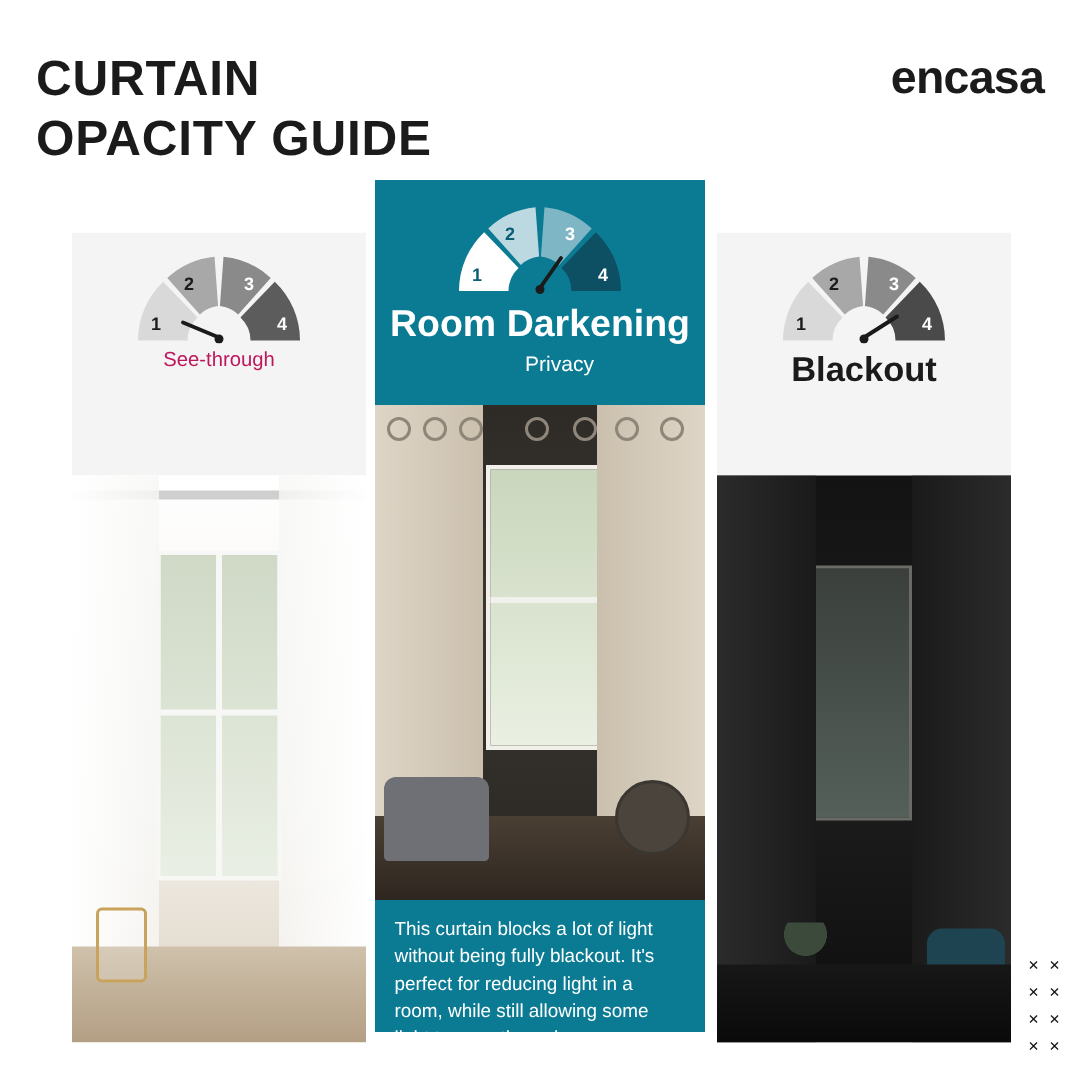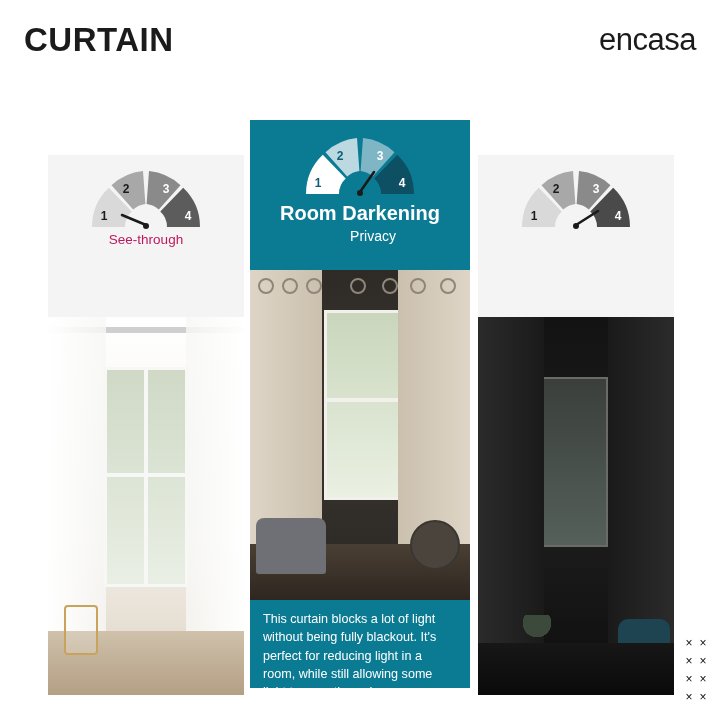--- a/index.html
+++ b/index.html
@@ -11,40 +11,40 @@
     height: 720px;
     background: #ffffff;
     font-family: "Liberation Sans", sans-serif;
     overflow: hidden;
     position: relative;
   }
 
   
   .header {
     position: absolute;
-    top: 0; left: 0; right: 0;
+    top: 12px; left: 0; right: 0;
     height: 118px;
   }
   .title {
     position: absolute;
     left: 24px;
     top: 20px;
     font-size: 33px;
     font-weight: bold;
     letter-spacing: 0.5px;
     line-height: 1.22;
     color: #1b1b1b;
     text-transform: uppercase;
   }
   .brand {
     position: absolute;
     right: 24px;
     top: 22px;
     font-size: 31px;
-    font-weight: normal;
+    font-weight: bold;
     letter-spacing: -0.5px;
     color: #1b1b1b;
   }
 
   
   .panel {
     position: absolute;
     overflow: hidden;
   }
   .panel-sheer   { left: 48px;  top: 155px; width: 196px; height: 540px; }
@@ -67,21 +67,21 @@
     font-size: 23px;
     font-weight: bold;
     color: #1b1b1b;
     margin-top: 4px;
   }
   .label-sub {
     font-size: 13.5px;
     color: #be185d;
     margin-top: 3px;
   }
-  .cap-room .label-main { color: #ffffff; font-size: 20px; }
+  .cap-room .label-main { color: #ffffff; font-size: 25px; }
   .cap-room .label-sub  { color: #ffffff; font-size: 14px; padding-left: 26px; }
 
   .gauge-wrap {
     display: flex;
     justify-content: center;
     align-items: flex-end;
     height: 62px;
   }
   .gauge-wrap svg { display:block; }
 
@@ -197,20 +197,21 @@
     text-align: center;
     line-height: 18px;
   }
 </style>
 </head>
 <body>
 
 <div class="header">
   <div class="title">
     <div>CURTAIN</div>
+    <div>OPACITY GUIDE</div>
   </div>
   <div class="brand">encasa</div>
 </div>
 
 <div class="panel panel-sheer">
   <div class="cap cap-sheer">
     <div class="gauge-wrap">
       <svg width="128" height="62" viewBox="0 0 128 62">
         <g>
           <path d="M10,60 A54,54 0 0 1 26.8,20.8 L49.7,44.6 A21,21 0 0 0 43,60 Z" fill="#d9d9d9"></path>
@@ -290,20 +291,21 @@
           <path d="M101.2,20.8 A54,54 0 0 1 118,60 L85,60 A21,21 0 0 0 78.3,44.6 Z" fill="#4a4a4a"></path>
         </g>
         <text x="22" y="53" font-family="Liberation Sans, sans-serif" font-size="12" font-weight="bold" fill="#1b1b1b" text-anchor="middle">1</text>
         <text x="44" y="26" font-family="Liberation Sans, sans-serif" font-size="12" font-weight="bold" fill="#1b1b1b" text-anchor="middle">2</text>
         <text x="84" y="26" font-family="Liberation Sans, sans-serif" font-size="12" font-weight="bold" fill="#ffffff" text-anchor="middle">3</text>
         <text x="106" y="53" font-family="Liberation Sans, sans-serif" font-size="12" font-weight="bold" fill="#ffffff" text-anchor="middle">4</text>
         <line x1="64" y1="58" x2="86" y2="44" stroke="#1b1b1b" stroke-width="2.6" stroke-linecap="round"></line>
         <circle cx="64" cy="59" r="3" fill="#1b1b1b"></circle>
       </svg>
     </div>
+    <div class="label-main">Blackout</div>
   </div>
   <div class="photo photo-black">
     <div class="win win-black"></div>
     <div class="curtain black-left"></div>
     <div class="curtain black-right"></div>
     <div class="roundTable"></div>
     <div class="plant"></div>
     <div class="chair"></div>
     <div class="floor-black"></div>
   </div>

